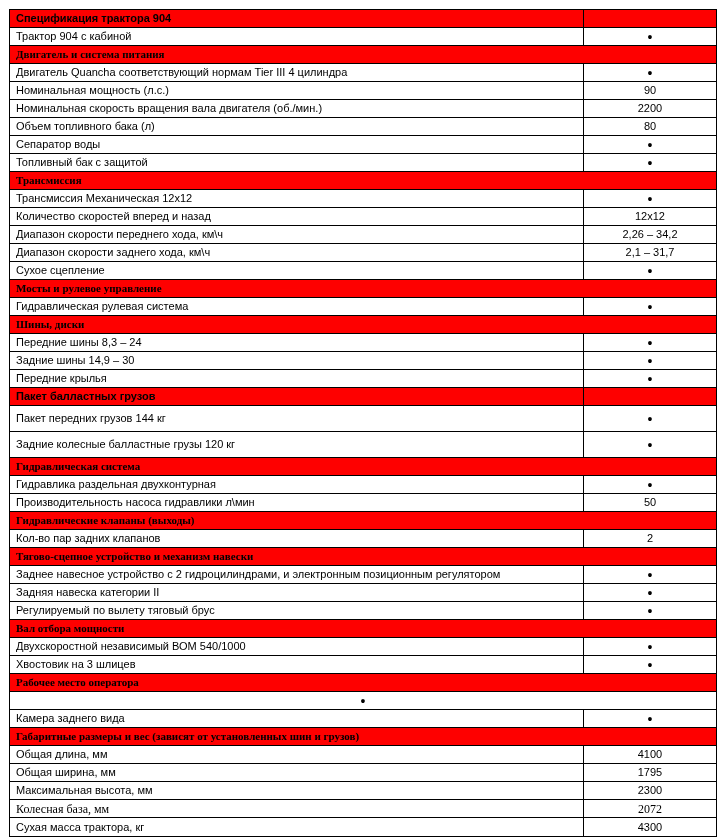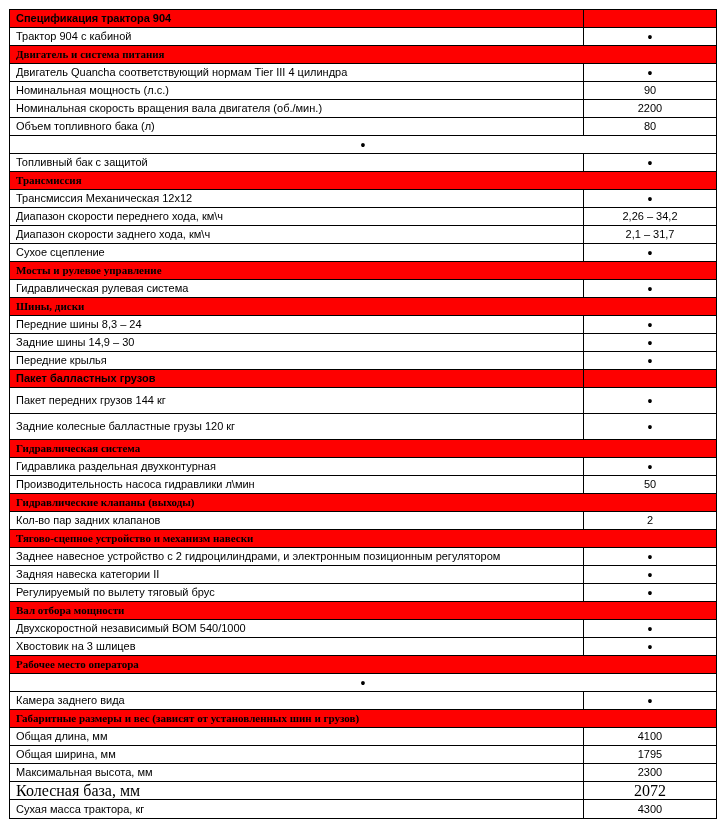--- a/index.html
+++ b/index.html
@@ -60,21 +60,21 @@
     font-weight: bold;
   }
   .tr.section.full .td.label {
     width: 100%;
     flex: 1;
     border-right: none;
     font-family: Liberation Serif, serif;
   }
   .tr.serif .td {
     font-family: "Liberation Serif", serif;
-    font-size: 16px;
+    font-size: 12px;
   }
 </style>
 </head>
 <body>
 
 <div class="page">
   <div class="spec-table">
       <div class="tr section">
         <div class="td label">Спецификация трактора 904</div>
         <div class="td value"></div>
@@ -96,32 +96,37 @@
       </div>
       <div class="tr item">
         <div class="td label">Номинальная скорость вращения вала двигателя (об./мин.)</div>
         <div class="td value">2200</div>
       </div>
       <div class="tr item">
         <div class="td label">Объем топливного бака (л)</div>
         <div class="td value">80</div>
       </div>
       <div class="tr item">
+        <div class="td label">Сепаратор воды</div>
         <div class="td value dot">•</div>
       </div>
       <div class="tr item">
         <div class="td label">Топливный бак с защитой</div>
         <div class="td value dot">•</div>
       </div>
       <div class="tr section full">
         <div class="td label">Трансмиссия</div>
       </div>
       <div class="tr item">
         <div class="td label">Трансмиссия Механическая 12х12</div>
         <div class="td value dot">•</div>
+      </div>
+      <div class="tr item">
+        <div class="td label">Количество скоростей вперед и назад</div>
+        <div class="td value">12х12</div>
       </div>
       <div class="tr item">
         <div class="td label">Диапазон скорости переднего хода, км\ч</div>
         <div class="td value">2,26 – 34,2</div>
       </div>
       <div class="tr item">
         <div class="td label">Диапазон скорости заднего хода, км\ч</div>
         <div class="td value">2,1 – 31,7</div>
       </div>
       <div class="tr item">

